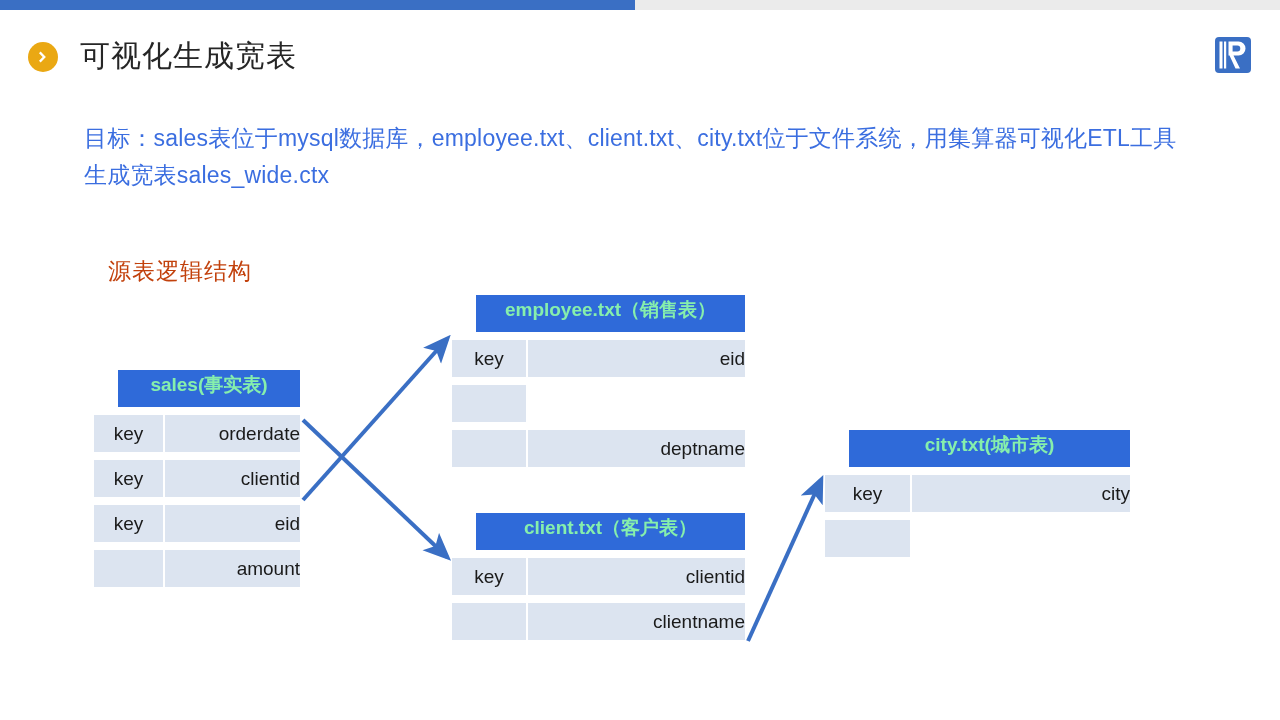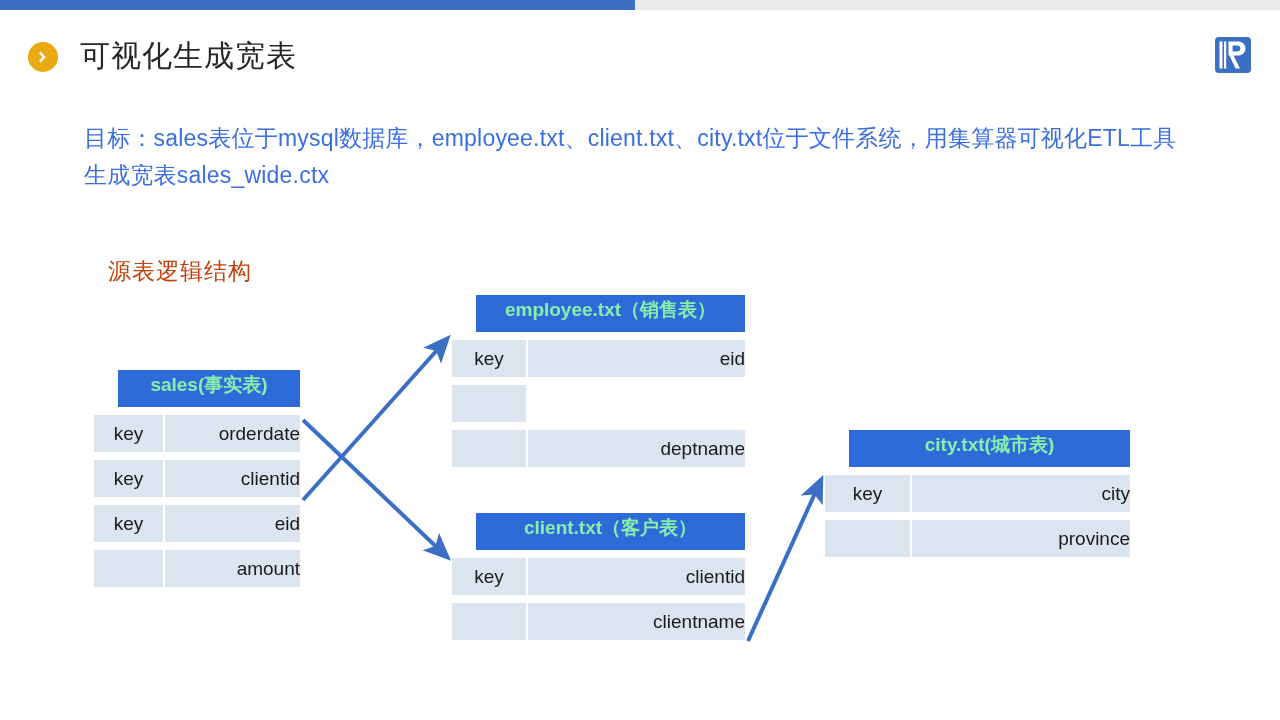--- a/index.html
+++ b/index.html
@@ -234,21 +234,20 @@
   </div>
 
   <div class="ent" id="tbl-city">
     <div class="ent-header">city.txt(城市表)</div>
     <div class="ent-row">
       <div class="ent-key">key</div>
       <div class="ent-field">city</div>
     </div>
     <div class="ent-row">
       <div class="ent-key"></div>
-      <div class="ent-field">province</div>
     </div>
   </div>
 
   <svg class="arrows" viewBox="0 0 1280 720">
     <defs>
       <marker id="ah" markerWidth="7" markerHeight="7" refX="5.6" refY="3" orient="auto" markerUnits="strokeWidth">
         <path d="M0,0 L7,3 L0,6 L1.6,3 Z" fill="#3a6fc4"></path>
       </marker>
     </defs>
 

